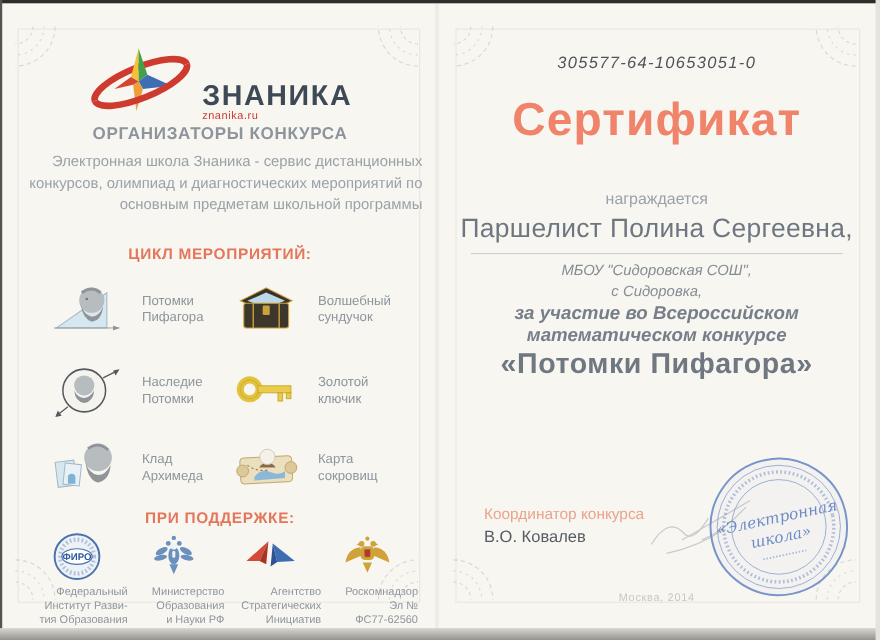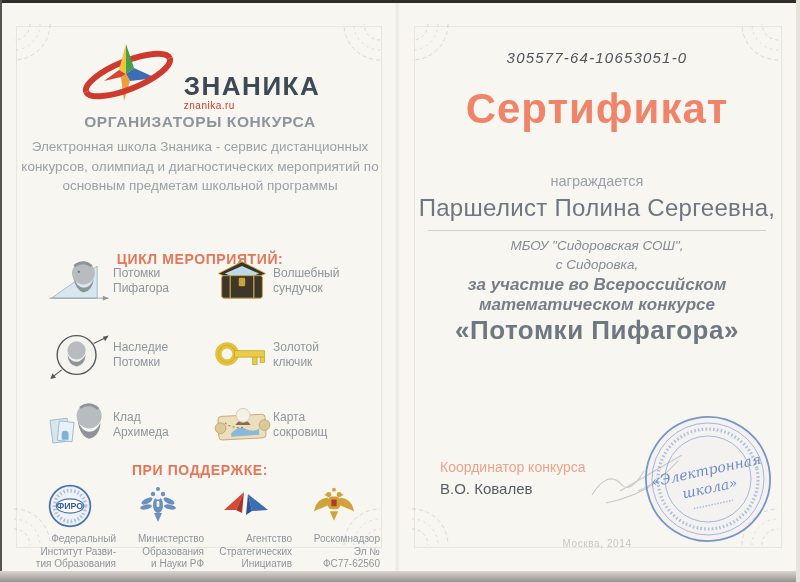--- a/index.html
+++ b/index.html
@@ -26,23 +26,23 @@
   
   .page-left{position:absolute;left:2px;top:3px;width:396px;height:568px;}
   .page-right{position:absolute;left:398px;top:3px;width:398px;height:568px;}
   .abs{position:absolute;}
   .ctr{left:0;right:0;text-align:center;}
   
   .logo-block{top:34px;left:0;right:0;display:flex;justify-content:center;align-items:center;gap:8px;}
   .brand-name{font-size:26px;font-weight:bold;color:#3e4956;letter-spacing:1.5px;line-height:26px;margin-top:36px;}
   .brand-site{font-size:10px;color:#cf3a2e;letter-spacing:.5px;margin-top:1px;}
   .organizers-title{top:110px;font-size:15.5px;font-weight:bold;color:#8d949c;letter-spacing:.6px;}
-  .organizers-desc{top:134px;left:14px;right:14px;text-align:center;font-size:13.5px;line-height:19.5px;color:#9aa1a8;}
-  .events-title{top:248px;font-size:14px;font-weight:bold;color:#e4765b;letter-spacing:.6px;}
-  .event-cell{position:absolute;display:flex;align-items:center;gap:1px;width:160px;}
+  .organizers-desc{top:134px;left:14px;right:14px;text-align:right;font-size:13.5px;line-height:19.5px;color:#9aa1a8;}
+  .events-title{top:219px;font-size:14px;font-weight:bold;color:#e4765b;letter-spacing:.6px;}
+  .event-cell{position:absolute;display:flex;align-items:center;gap:17px;width:160px;}
   .event-label{font-size:12px;line-height:15.5px;color:#8e959d;white-space:pre-line;}
   .support-title{top:459px;font-size:14px;font-weight:bold;color:#e4765b;letter-spacing:.6px;}
   .support-cell{position:absolute;top:481px;width:92px;text-align:right;}
   .support-cell svg{display:block;margin:0 auto;}
   .support-label{margin-top:5px;font-size:10px;line-height:12.5px;color:#8e959d;white-space:pre-line;}
   
   .cert-number{top:46px;font-size:15px;font-style:italic;color:#4f545b;letter-spacing:1.2px;}
   .cert-title{top:82px;font-size:42px;font-weight:bold;color:#f0846a;letter-spacing:1px;}
   .awarded-label{top:170px;font-size:14.5px;color:#9aa1a9;}
   .recipient-name{top:191px;font-size:24px;color:#6e7681;letter-spacing:.3px;}

